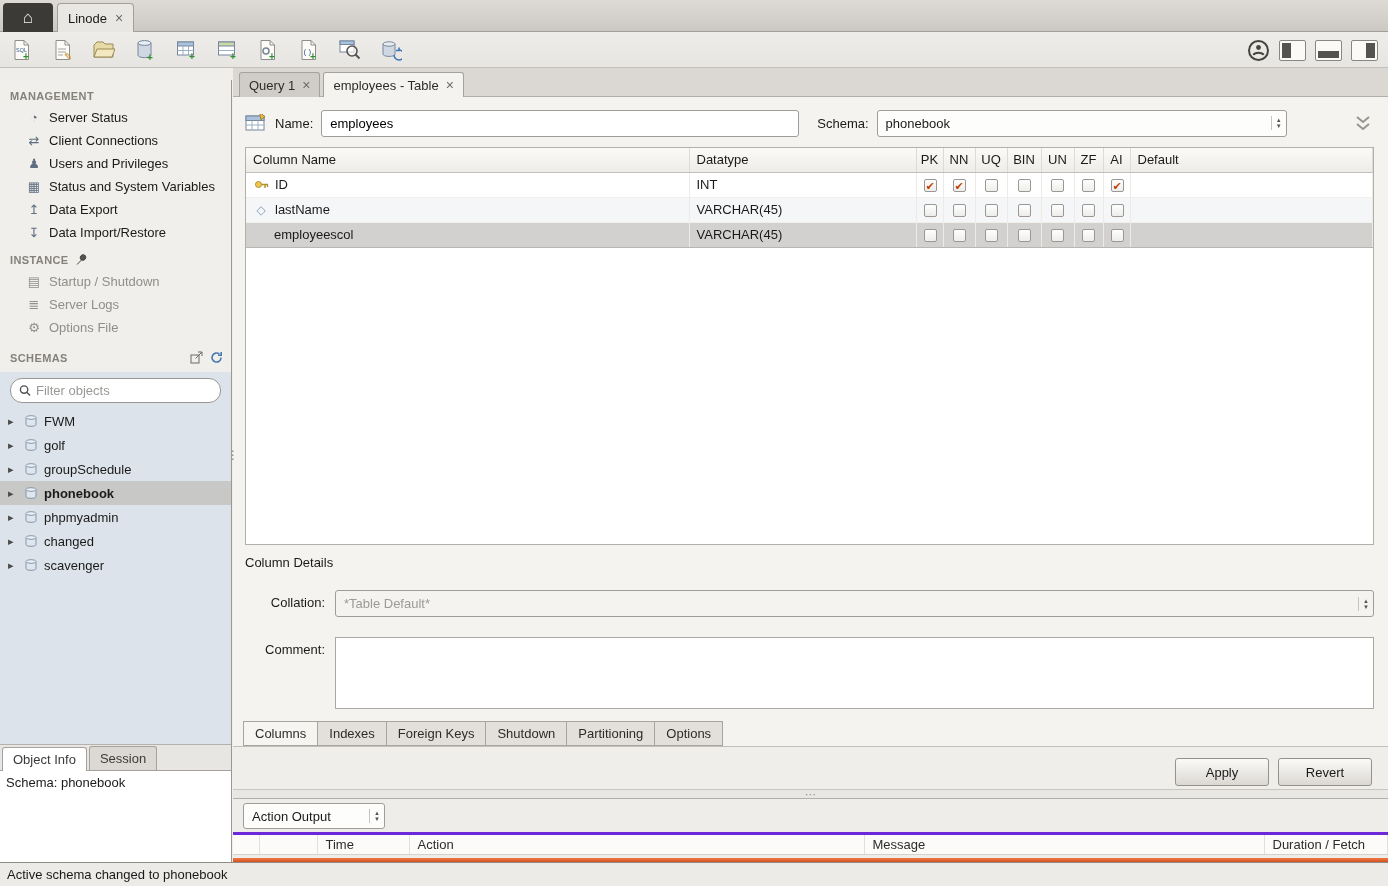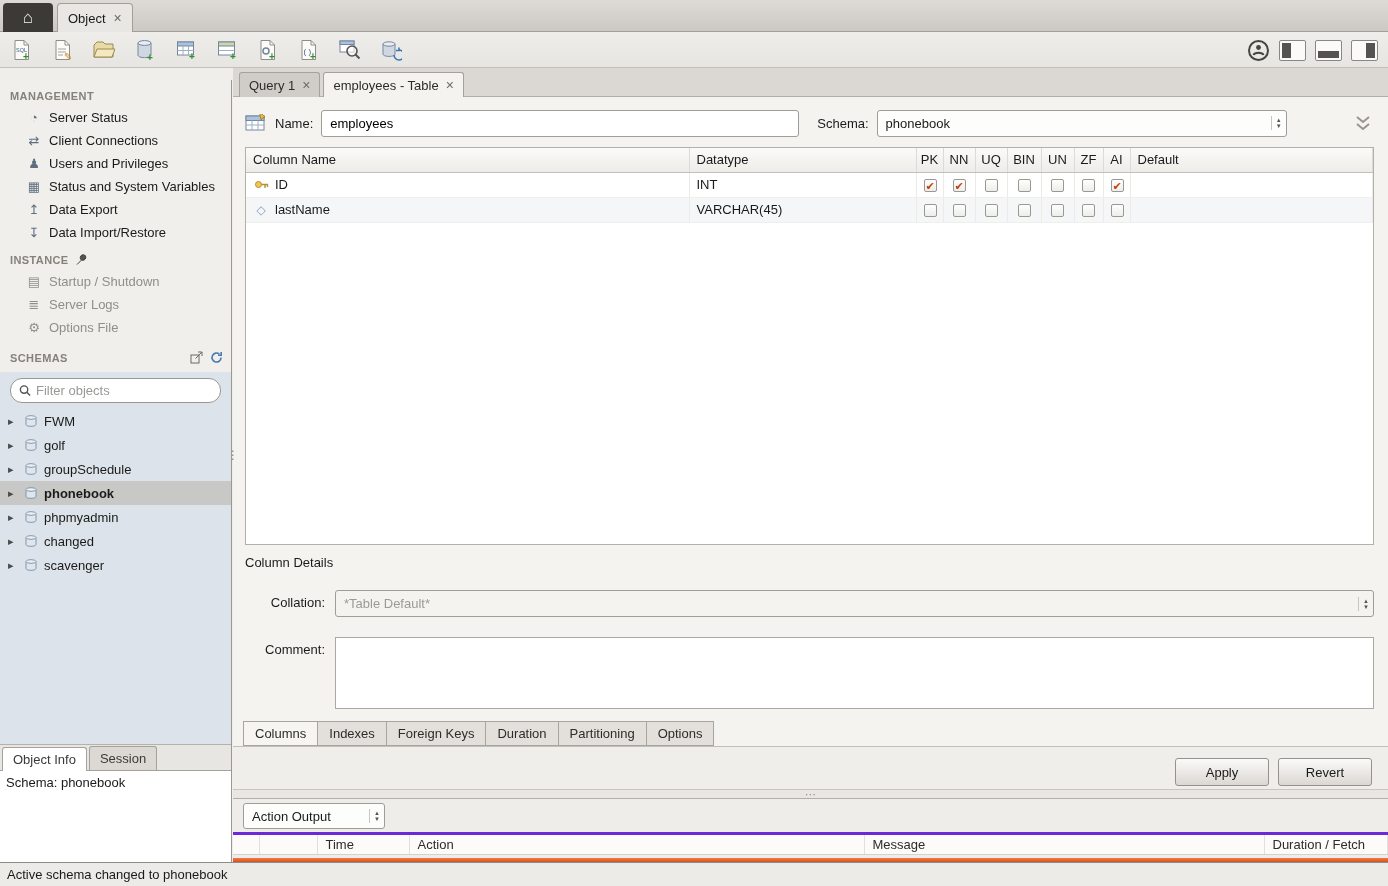--- a/index.html
+++ b/index.html
@@ -124,21 +124,21 @@
   .vdots { position:absolute; left:227px; top:448px; color:#8a8a86; font-size:12px; z-index:5; cursor:col-resize; }
 </style>
 </head>
 <body>
 
 <div id="titlebar">
   <div class="home-tab">
     <span class="glyph">⌂</span>
   </div>
   <div class="conn-tab">
-    <span>Object</span>
+    <span>Linode</span>
     <span class="tab-close">×</span>
   </div>
 </div>
 
 <div id="toolbar">
   <span class="ticon">
     <svg width="20" height="22" viewBox="0 0 20 22">
         <path d="M3 1.5h9l4.5 4.5v14.5H3z" fill="#fcfbf8" stroke="#8f8d89"></path>
         <path d="M12 1.5V6h4.5" fill="none" stroke="#8f8d89"></path>
         <text x="4" y="13" font-size="5.5" fill="#3a5b8c">SQL</text>
@@ -476,20 +476,36 @@
             <td>VARCHAR(45)</td>
             <td class="cbcell"><span class="cb"></span></td>
             <td class="cbcell"><span class="cb"></span></td>
             <td class="cbcell"><span class="cb"></span></td>
             <td class="cbcell"><span class="cb"></span></td>
             <td class="cbcell"><span class="cb"></span></td>
             <td class="cbcell"><span class="cb"></span></td>
             <td class="cbcell"><span class="cb"></span></td>
             <td></td>
           </tr>
+          <tr class="selected">
+            <td class="indent">
+                <span class="c-name">
+              <span>employeescol</span>
+                </span>
+              </td>
+            <td>VARCHAR(45)</td>
+            <td class="cbcell"><span class="cb"></span></td>
+            <td class="cbcell"><span class="cb"></span></td>
+            <td class="cbcell"><span class="cb"></span></td>
+            <td class="cbcell"><span class="cb"></span></td>
+            <td class="cbcell"><span class="cb"></span></td>
+            <td class="cbcell"><span class="cb"></span></td>
+            <td class="cbcell"><span class="cb"></span></td>
+            <td></td>
+          </tr>
         </tbody>
       </table>
     </div>
 
     <div class="details-title">Column Details</div>
 
     <div class="detail-row">
       <span class="dlabel">Collation:</span>
       <div class="combo disabled collation-combo">
         <span class="val">*Table Default*</span>
@@ -502,21 +518,21 @@
 
     <div class="detail-row">
       <span class="dlabel">Comment:</span>
       <textarea class="comment-area" style=""></textarea>
     </div>
 
     <div class="editor-tabs">
       <span class="etab active">Columns</span>
       <span class="etab">Indexes</span>
       <span class="etab">Foreign Keys</span>
-      <span class="etab">Duration</span>
+      <span class="etab">Shutdown</span>
       <span class="etab">Partitioning</span>
       <span class="etab">Options</span>
     </div>
 
     <div class="button-bar">
       <button class="gbtn">Apply</button>
       <button class="gbtn">Revert</button>
     </div>
   </div>
 

